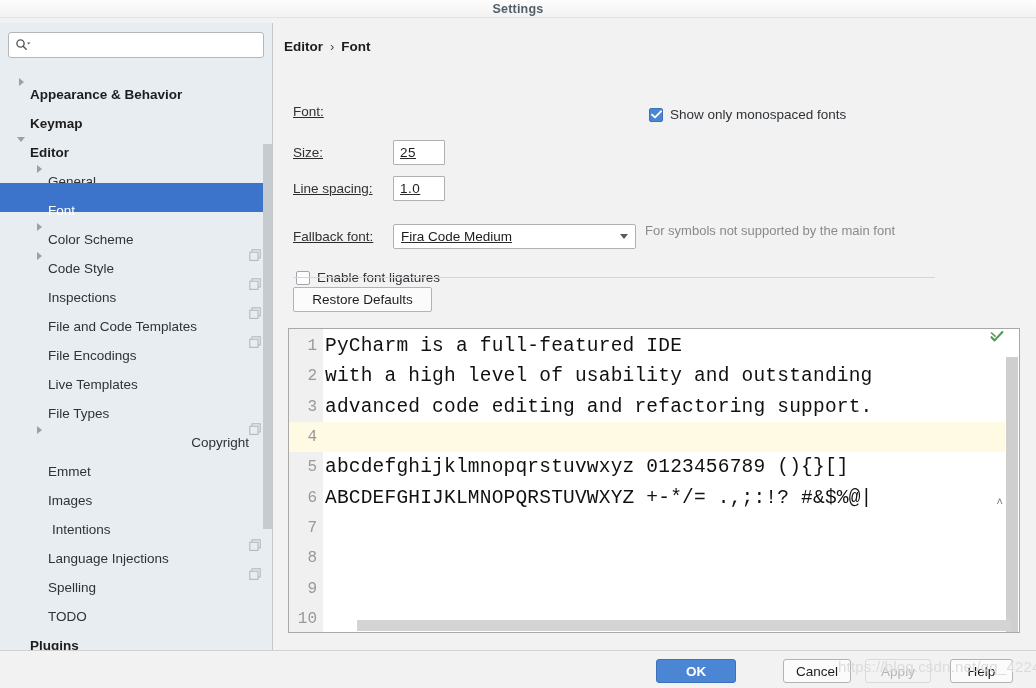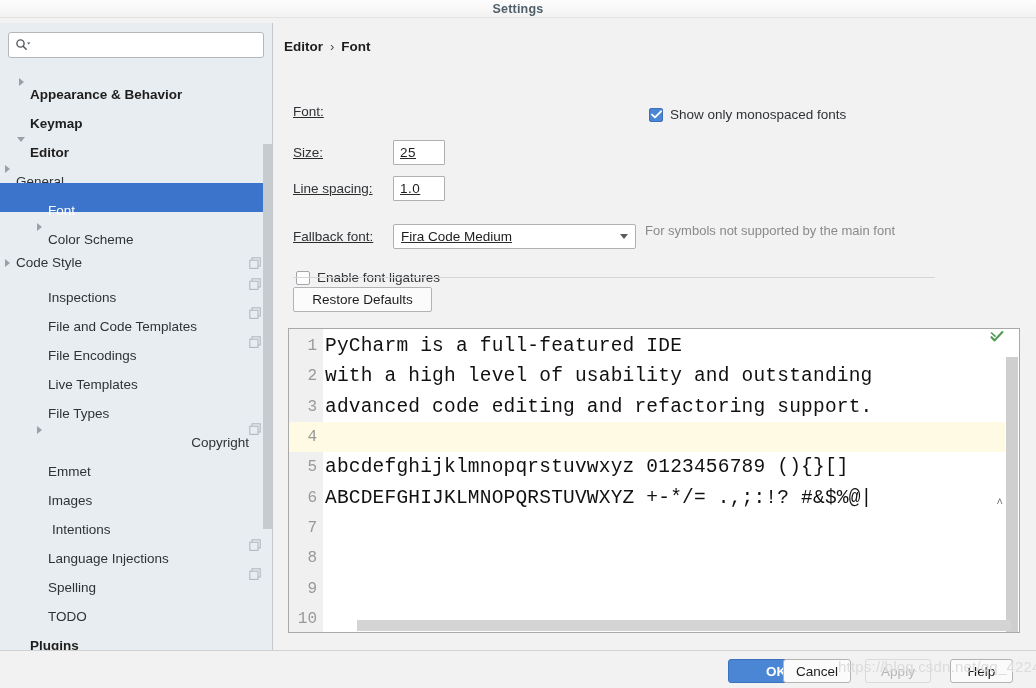--- a/index.html
+++ b/index.html
@@ -276,37 +276,37 @@
         <div class="tree-item bold" style="padding-left: 14px;">
           <span class="twisty"></span>
           <span class="tree-label">Keymap</span>
         </div>
         <div class="tree-item bold" style="padding-left: 14px;">
           <span class="twisty">
             <i class="arrow-down"></i>
           </span>
           <span class="tree-label">Editor</span>
         </div>
-        <div class="tree-item" style="">
+        <div class="tree-item" style="padding-left: 32px;">
           <span class="twisty">
             <i class="arrow-right"></i>
           </span>
           <span class="tree-label">General</span>
         </div>
         <div class="tree-item selected" style="padding-left: 32px;">
           <span class="twisty"></span>
           <span class="tree-label">Font</span>
         </div>
         <div class="tree-item" style="padding-left: 32px;">
           <span class="twisty">
             <i class="arrow-right"></i>
           </span>
           <span class="tree-label">Color Scheme</span>
         </div>
-        <div class="tree-item" style=" align-items: flex-end;">
+        <div class="tree-item" style="padding-left: 32px;">
           <span class="twisty">
             <i class="arrow-right"></i>
           </span>
           <span class="tree-label">Code Style</span>
           <span class="copy-icon"><svg width="13" height="13" viewBox="0 0 13 13">
               <rect x="3.0" y="0.8" width="8.2" height="8.2" fill="none" stroke="#a8b0b8" stroke-width="1.1"></rect>
               <rect x="0.8" y="3.2" width="8.2" height="8.2" fill="#e8edf1" stroke="#a8b0b8" stroke-width="1.1"></rect>
             </svg></span>
         </div>
         <div class="tree-item" style="padding-left: 32px;">
@@ -505,20 +505,20 @@
       <div class="vscroll-thumb"></div>
     </div>
     <span class="up-caret">˄</span>
 
     <div class="hscroll-track">
       <div class="hscroll-thumb"></div>
     </div>
   </div>
 
   <div class="bottombar">
-    <div class="dlg-btn primary" style="left:728px; width:96px;">OK</div>
+    <div class="dlg-btn primary" style="left:656px; width:80px;">OK</div>
     <div class="dlg-btn normal" style="left:783px; width:68px;">Cancel</div>
     <div class="dlg-btn disabled" style="left:865px; width:66px;">Apply</div>
     <div class="dlg-btn normal" style="left:950px; width:63px;">Help</div>
   </div>
 
   <div class="watermark">https://blog.csdn.net/qq_42244209</div>
 </div>
 
 </body></html>

